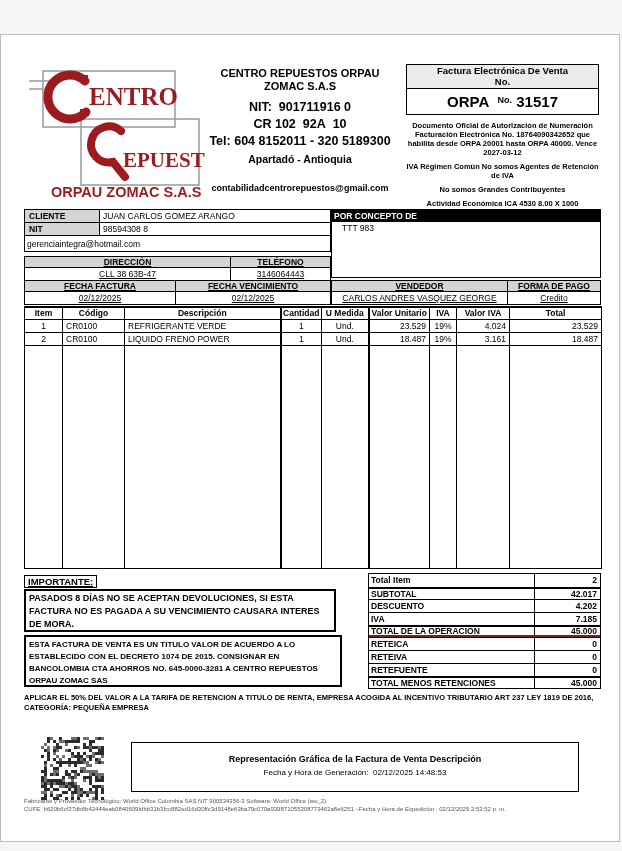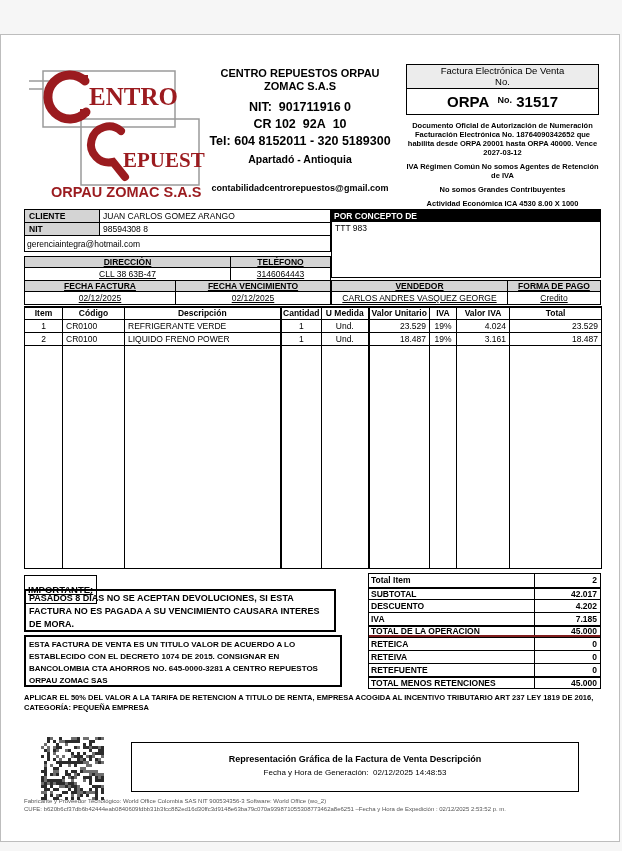--- a/index.html
+++ b/index.html
@@ -21,41 +21,41 @@
   .co-name{font-weight:bold;font-size:11px;line-height:13px;}
   .co-nit{font-weight:bold;font-size:12.5px;margin-top:7px;}
   .co-addr{font-weight:bold;font-size:12.5px;margin-top:3px;}
   .co-tel{font-weight:bold;font-size:12.5px;margin-top:3px;}
   .co-city{font-weight:bold;font-size:10.5px;margin-top:5px;}
   .co-email{font-weight:bold;font-size:9px;margin-top:18px;text-align:center;}
 
   .invoice-box{left:405px;top:29px;width:193px;border:1px solid #000;}
   .inv-title{
     background:#ececec;height:24px;overflow:hidden;text-align:center;
-    font-weight:normal;font-size:9.5px;line-height:11px;padding-top:0;
+    font-weight:bold;font-size:9.5px;line-height:11px;padding-top:0;
     border-bottom:1px solid #000;
   }
   .inv-number{height:25px;text-align:center;font-weight:bold;font-size:15px;padding-top:4px;background:#fff;}
   .inv-number .no-small{font-size:9px;vertical-align:4px;}
 
   .legal{left:402px;top:86px;width:199px;text-align:center;font-weight:bold;font-size:7.5px;line-height:9px;}
   .legal p{margin:0 0 5px 0;}
 
   
   .panel{border:1px solid #000;font-size:8.5px;}
   .client-box{left:23px;top:174px;width:307px;}
   .crow{display:flex;border-bottom:1px solid #000;height:13px;align-items:center;}
   .crow:last-child{border-bottom:none;height:15px;}
   .clab{width:75px;background:#d4d4d4;font-weight:bold;padding-left:4px;border-right:1px solid #000;height:100%;display:flex;align-items:center;}
   .cval{flex:1;padding-left:3px;}
   .cfull{padding-left:2px;}
 
   .concept-box{left:330px;top:174px;width:270px;height:69px;}
   .concept-head{background:#000;color:#fff;font-weight:bold;height:12px;line-height:12px;padding-left:2px;border-bottom:1px solid #000;}
-  .concept-body{height:54px;padding:1px 3px;}
+  .concept-body{height:54px;padding:1px 10px;}
 
   .pairgrid{display:flex;font-size:8.5px;}
   .paircell{border:1px solid #000;border-left:none;text-decoration:underline;}
   .paircell:first-child{border-left:1px solid #000;}
   .pair-head{background:#d4d4d4;font-weight:bold;text-align:center;height:11px;line-height:10px;border-bottom:1px solid #000;}
   .pair-val{text-align:center;height:12px;line-height:12px;background:#fff;}
   .dirtel{left:23px;top:221px;width:307px;}
   .fechas{left:23px;top:245px;width:307px;}
   .vendpago{left:330px;top:245px;width:270px;}
 
@@ -72,21 +72,21 @@
   .totals{left:367px;top:538px;width:233px;border:1px solid #000;font-size:8.5px;}
   .trow{display:flex;height:12.7px;border-top:1px solid #000;align-items:center;}
   .trow:first-child{border-top:none;}
   .trow.thick-top{border-top:2px solid #000;}
   .trow.thick-bottom{border-bottom:2px solid #7f1d1d;}
   .tlabel{flex:1;font-weight:bold;padding-left:2px;white-space:nowrap;overflow:hidden;}
   .tvalue{width:66px;border-left:1px solid #000;text-align:right;font-weight:bold;padding-right:3px;height:100%;display:flex;align-items:center;justify-content:flex-end;}
 
   
   .importante{left:23px;top:540px;border:1px solid #000;font-weight:bold;font-size:9.5px;
-    text-decoration:underline;padding:8px 3px;background:#fff;}
+    text-decoration:underline;padding:0 3px;background:#fff;}
   .note1{left:23px;top:554px;width:312px;height:43px;border:2px solid #000;font-weight:bold;font-size:9px;line-height:13px;padding:1px 3px;}
   .note2{left:23px;top:600px;width:318px;height:52px;border:2px solid #000;font-weight:bold;font-size:8px;line-height:12px;padding:2px 3px;}
   .aplicar{left:23px;top:658px;width:577px;font-weight:bold;font-size:7.5px;line-height:10px;}
 
   
   .qr{left:40px;top:702px;width:63px;height:63px;}
   .repbox{left:130px;top:707px;width:448px;height:50px;border:1px solid #000;text-align:center;}
   .rep-title{font-weight:bold;font-size:9px;margin-top:11px;}
   .rep-date{font-size:8px;margin-top:4px;}
   .fineprint{left:23px;top:762px;width:590px;font-size:6px;line-height:8px;color:#555;white-space:nowrap;}

